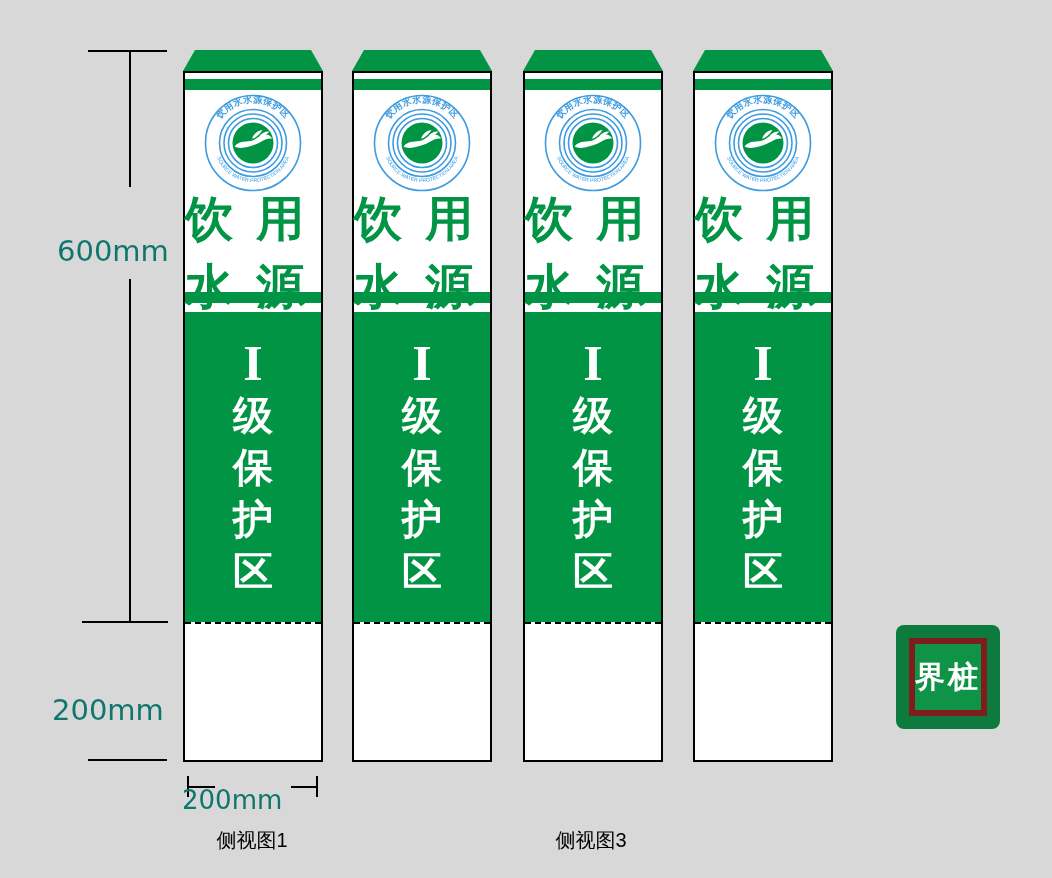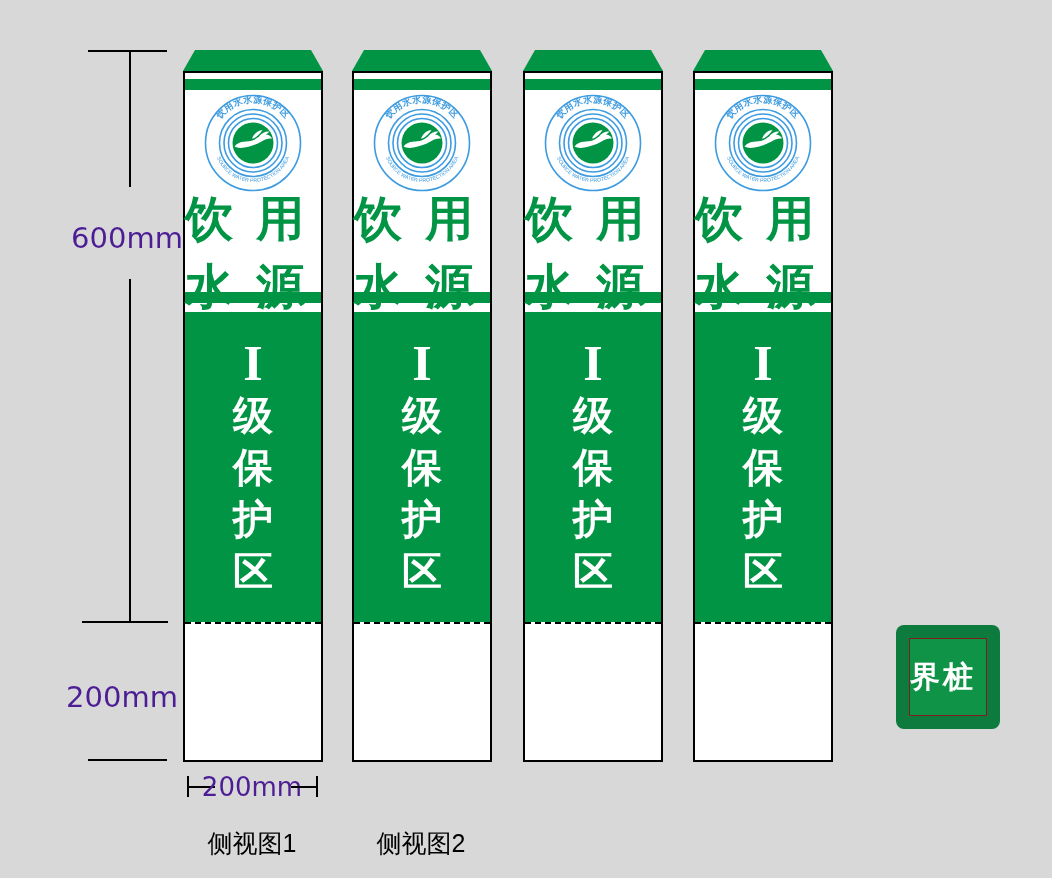--- a/index.html
+++ b/index.html
@@ -1,21 +1,21 @@
 <!DOCTYPE html>
 <html><head>
 <meta charset="utf-8">
 <style>
   html,body{margin:0;padding:0;background:#d8d8d8;}
   .canvas{position:relative;width:1052px;height:878px;background:#d8d8d8;overflow:hidden;
           font-family:"Liberation Sans",sans-serif;color:#000;}
   
   .line{position:absolute;background:#000;}
-  .dim-label{position:absolute;text-align:center;font-size:29px;color:#4c1d95;
-             font-family:"DejaVu Sans",sans-serif;}
+  .dim-label{position:absolute;font-size:29px;color:#0f766e;
+             font-family:"DejaVu Sans",sans-serif;margin-top:13px;}
   
   .pillar{position:absolute;top:50px;width:140px;height:712px;}
   .p1{left:183px}.p2{left:352px}.p3{left:523px}.p4{left:693px}
   .cap{position:absolute;top:0;left:0;width:140px;height:21px;background:#009444;
        clip-path:polygon(12px 0,128px 0,140px 100%,0 100%);}
   .pbody{position:absolute;top:21px;left:0;width:140px;height:691px;background:#fff;
         border:2px solid #000;box-sizing:border-box;}
   .stripe{position:absolute;left:0;width:136px;height:11px;background:#009444;}
   .s-top{top:6px}.s-bot{top:219px}
   .logo{position:absolute;top:20px;left:18px;width:100px;height:100px;}
@@ -31,24 +31,24 @@
   .zone{position:absolute;top:239px;left:0;width:136px;height:310px;background:#009444;
         display:flex;flex-direction:column;align-items:center;padding-top:25px;box-sizing:border-box;}
   .zchar{color:#fff;font-size:40px;font-weight:900;line-height:52px;height:52px;text-align:center;}
   .zchar.roman{font-family:"Liberation Serif","DejaVu Serif",serif;font-size:50px;font-weight:bold;}
   .buried{position:absolute;top:549px;left:0;width:136px;height:138px;background:#fff;
           border-top:2px dashed #000;box-sizing:border-box;}
   
   .topview{position:absolute;left:896px;top:625px;width:104px;height:104px;
            background:#0d7a3e;border-radius:8px;}
   .topview-inner{position:absolute;inset:13px;background:#0f9347;
-                 border:1px solid #7f1d1d;display:flex;align-items:center;justify-content:flex-start;}
+                 border:6px solid #7f1d1d;display:flex;align-items:center;justify-content:flex-start;}
   .topview-text{color:#fff;font-size:30px;letter-spacing:3px;font-weight:bold;}
   
-  .caption{position:absolute;top:827px;width:140px;text-align:center;font-size:25px;color:#000;}
+  .caption{position:absolute;top:827px;width:140px;text-align:center;font-size:20px;color:#000;}
   .c1{left:182px}.c2{left:351px}.c3{left:521px}.c4{left:691px}.c5{left:880px}
   .w-label{font-size:26px;}
 </style>
 </head>
 <body>
 
 <div class="canvas">
 
   <div class="line" style="left:88px;top:50px;width:79px;height:2px"></div>
   <div class="line" style="left:129px;top:50px;width:2px;height:137px"></div>
@@ -192,15 +192,15 @@
     </div>
   </div>
 
   <div class="topview">
     <div class="topview-inner">
       <span class="topview-text">界桩</span>
     </div>
   </div>
 
   <div class="caption c1">侧视图1</div>
-  <div class="caption c2">侧视图2</div>
+  <div class="caption c3">侧视图3</div>
 
 </div>
 
 </body></html>

